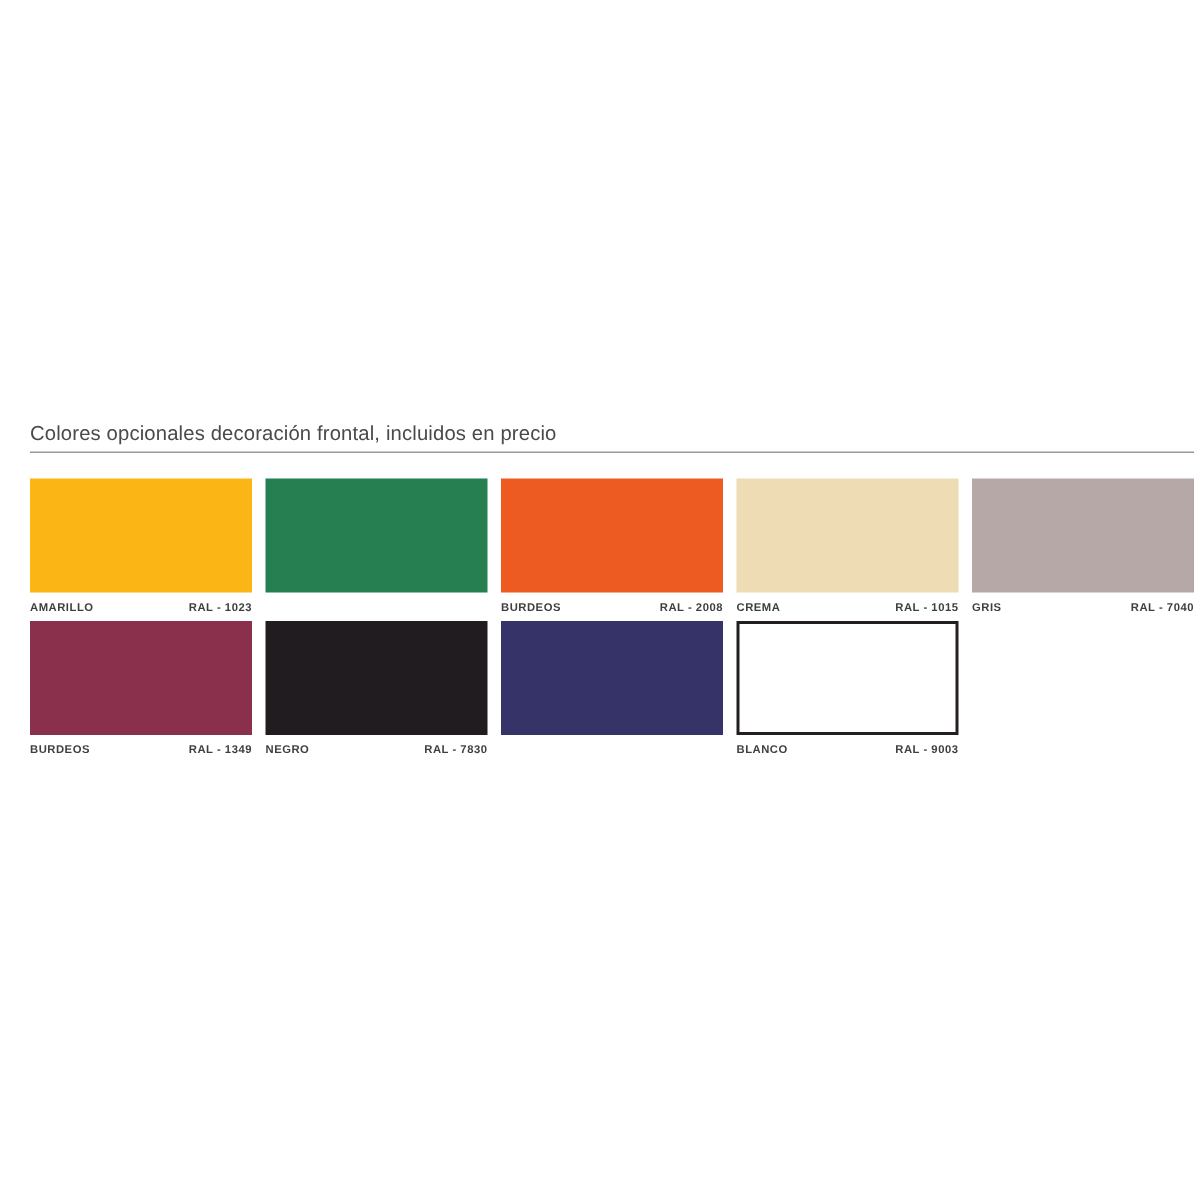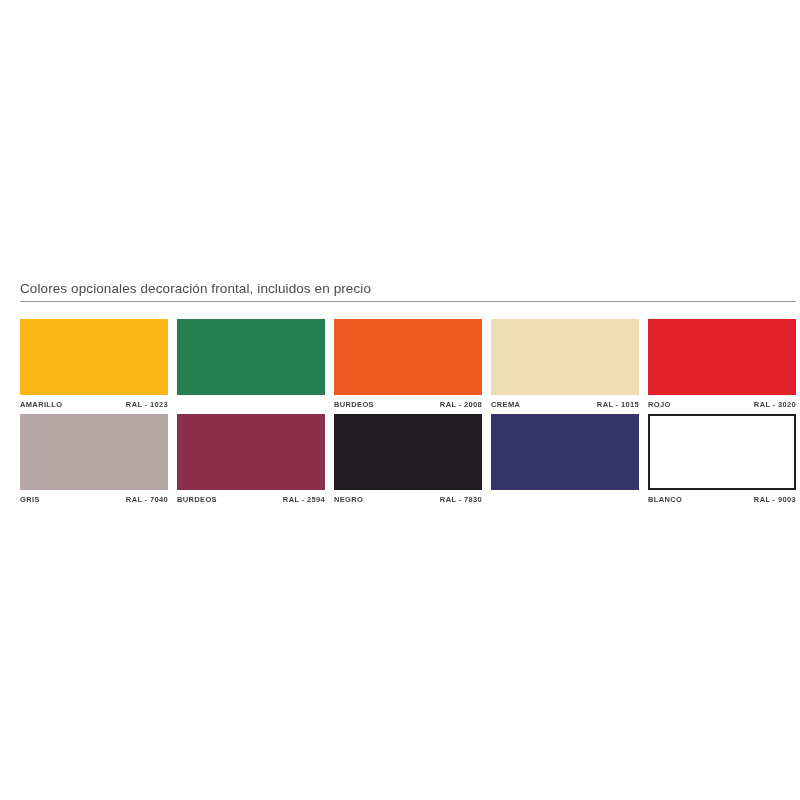--- a/index.html
+++ b/index.html
@@ -128,40 +128,33 @@
           <span class="swatch-ral">RAL - 2008</span>
         </div>
       </div>
       <div class="swatch-cell">
         <div class="swatch-chip" style="background-color: rgb(238, 220, 180);"></div>
         <div class="swatch-caption">
           <span class="swatch-name">CREMA</span>
           <span class="swatch-ral">RAL - 1015</span>
         </div>
       </div>
-      <div class="swatch-cell">
-        <div class="swatch-chip" style="background-color: rgb(226, 34, 43);"></div>
-        <div class="swatch-caption">
-          <span class="swatch-name">ROJO</span>
-          <span class="swatch-ral">RAL - 3020</span>
-        </div>
-      </div>
 
       <div class="swatch-cell">
         <div class="swatch-chip" style="background-color: rgb(181, 168, 166);"></div>
         <div class="swatch-caption">
           <span class="swatch-name">GRIS</span>
           <span class="swatch-ral">RAL - 7040</span>
         </div>
       </div>
       <div class="swatch-cell">
         <div class="swatch-chip" style="background-color: rgb(138, 47, 76);"></div>
         <div class="swatch-caption">
           <span class="swatch-name">BURDEOS</span>
-          <span class="swatch-ral">RAL - 2594</span>
+          <span class="swatch-ral">RAL - 1349</span>
         </div>
       </div>
       <div class="swatch-cell">
         <div class="swatch-chip" style="background-color: rgb(33, 28, 31);"></div>
         <div class="swatch-caption">
           <span class="swatch-name">NEGRO</span>
           <span class="swatch-ral">RAL - 7830</span>
         </div>
       </div>
       <div class="swatch-cell">

